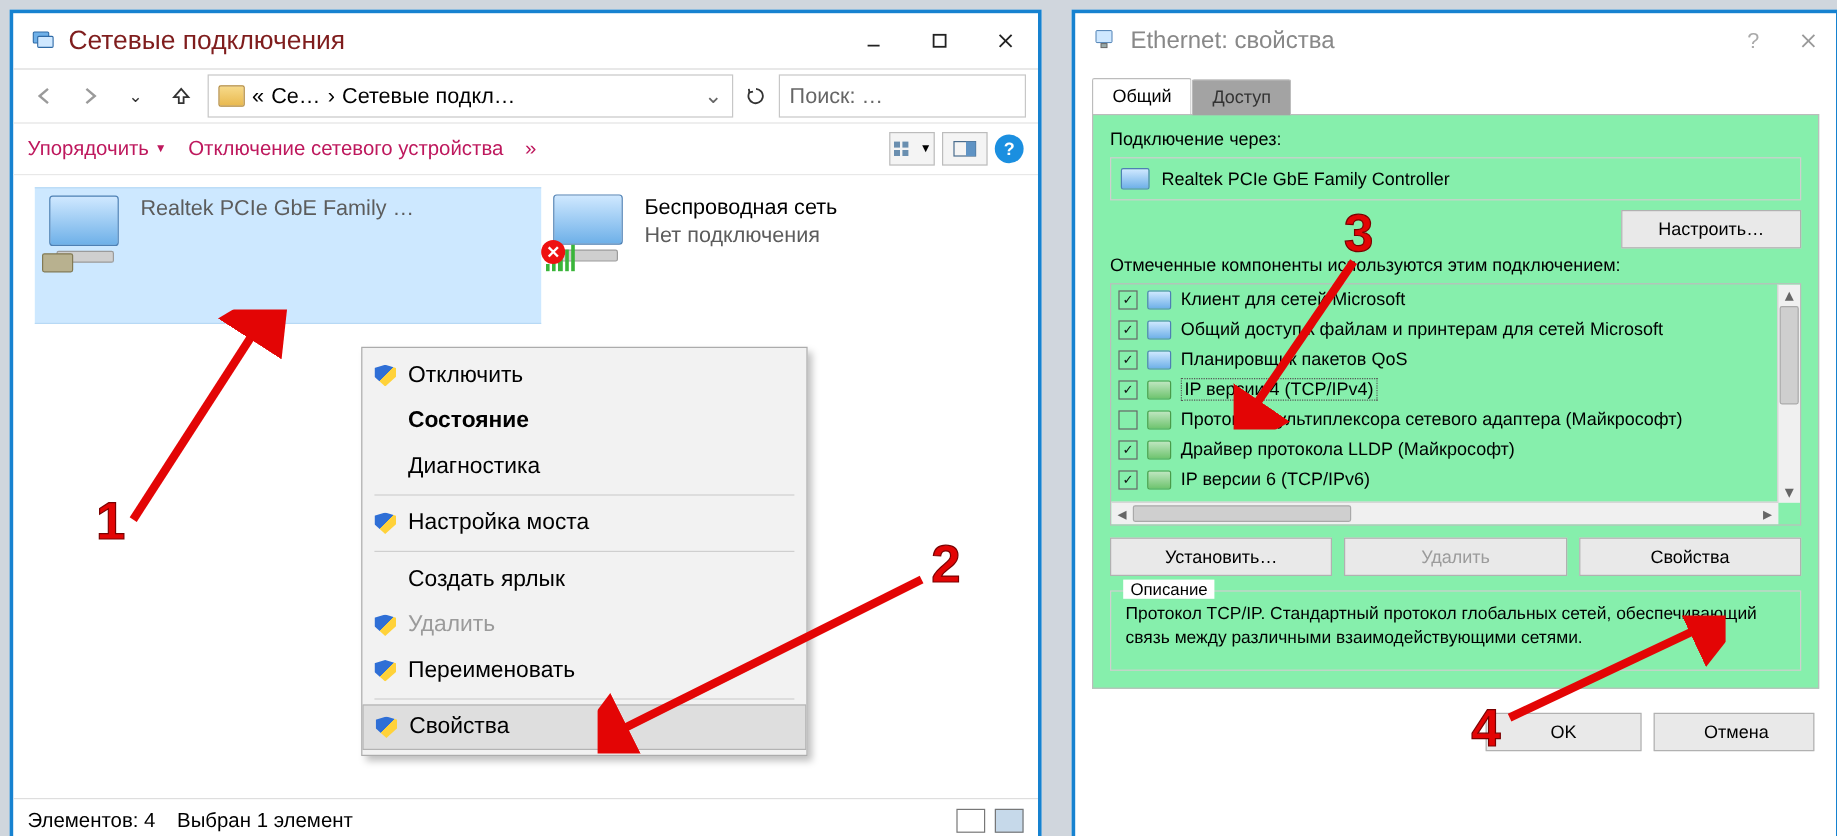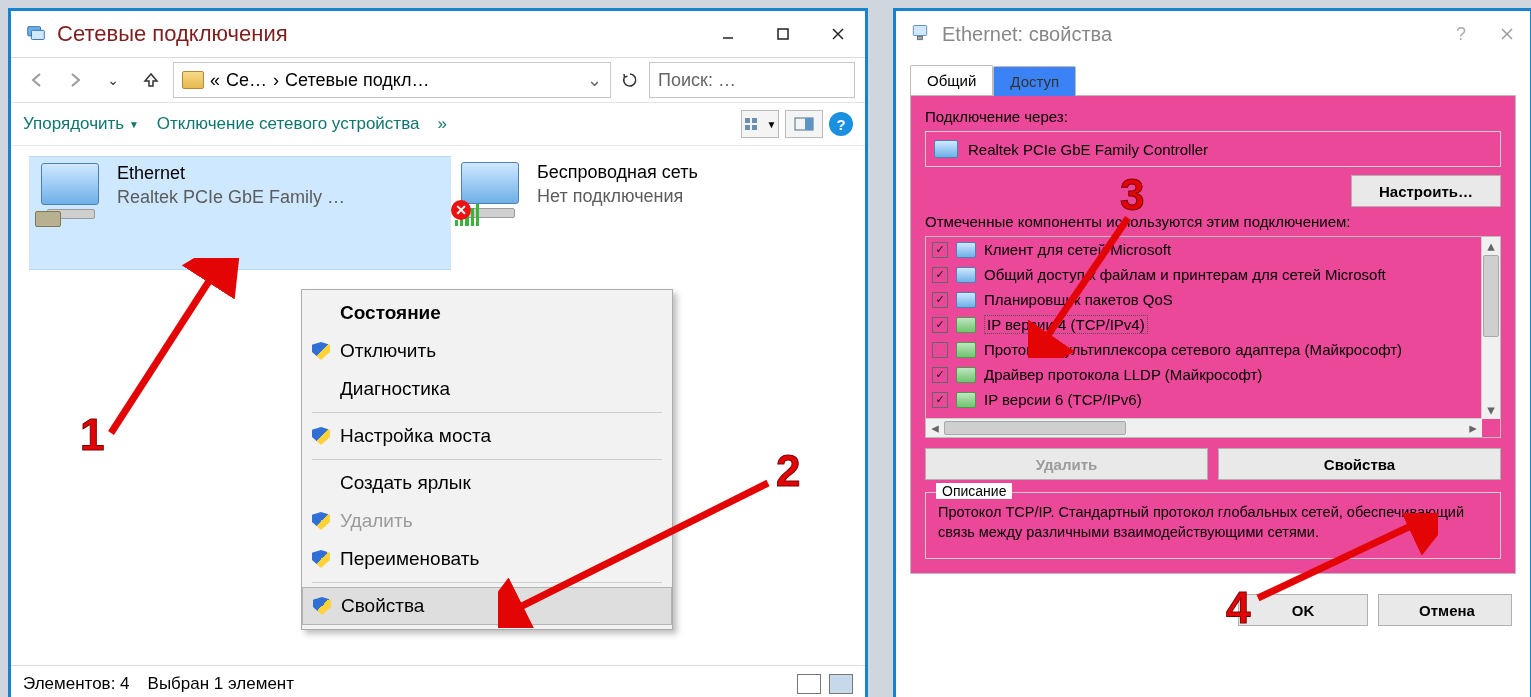--- a/index.html
+++ b/index.html
@@ -17,21 +17,21 @@
   
   #winL{left:0;top:0;width:860px;height:697px;}
   .navrow{display:flex;align-items:center;height:44px;padding:0 10px;border-bottom:1px solid #e3e3e3;gap:6px;}
   .navbtn{width:32px;height:32px;display:flex;align-items:center;justify-content:center;color:#9a9a9a;font-size:20px;}
   .navbtn.dk{color:#333;}
   .addrbox{flex:0 0 420px;height:34px;border:1px solid #c7c7c7;display:flex;align-items:center;padding:0 8px;font-size:18px;background:#fff;gap:6px;}
   .addrbox .fic{width:20px;height:16px;background:linear-gradient(#f7da8a,#e9b94f);border:1px solid #b2893a;border-radius:2px;}
   .crumb{display:flex;align-items:center;gap:6px;}
   .searchbox{flex:1;height:34px;border:1px solid #c7c7c7;display:flex;align-items:center;padding:0 8px;font-size:18px;color:#666;background:#fff;}
   .toolbar{display:flex;align-items:center;height:42px;padding:0 12px;border-bottom:1px solid #e8e8e8;font-size:17px;gap:18px;}
-  .toolbar .litem{display:inline-flex;align-items:center;color:#0f766e;}
+  .toolbar .litem{display:inline-flex;align-items:center;color:#be185d;}
   .toolbar .rgrp{margin-left:auto;display:flex;align-items:center;gap:6px;}
   .viewbtn{width:36px;height:26px;border:1px solid #bcbcbc;display:flex;align-items:center;justify-content:center;background:#f4f4f4;}
   .helpbtn{width:24px;height:24px;border-radius:50%;background:#1b8fe0;color:#fff;display:flex;align-items:center;justify-content:center;font-size:15px;font-weight:bold;}
   .content{position:relative;padding:12px 0 0 0;height:470px;}
   .adapter{position:absolute;width:410px;height:100px;padding:6px;display:flex;gap:10px;}
   .adapter.sel{background:#cde8ff;border-top:1px solid #b7d9f5;border-bottom:1px solid #b7d9f5;}
   .adIco{width:72px;height:64px;position:relative;}
   .adIco .mon{position:absolute;width:56px;height:40px;background:linear-gradient(#cfe8ff,#6eb0e8);border:1px solid #4e80b4;border-radius:3px;left:6px;top:0;}
   .adIco .base{position:absolute;width:46px;height:8px;background:#cfcfcf;border:1px solid #9b9b9b;bottom:8px;left:12px;border-radius:2px;}
   .adIco .plug{position:absolute;width:24px;height:14px;background:#b8b18f;border:1px solid #827a54;bottom:0;left:0;border-radius:2px;}
@@ -56,27 +56,27 @@
   .statusbar .ricons{margin-left:auto;display:flex;gap:8px;}
   .sbic{width:22px;height:18px;border:1px solid #777;}
   .sbic.act{background:#c6d9ea;}
   
   #winR{left:885px;top:0;width:640px;height:697px;font-size:15px;}
   #winR .titlebar{border-bottom:none;}
   #winR .titlebar .ttext{color:#888;font-size:20px;}
   #winR .titlebuttons .tb{color:#aaa;width:46px;}
   .tabs{display:flex;margin:8px 0 0 14px;}
   .tab{padding:6px 16px;border:1px solid #bcbcbc;border-bottom:none;background:#fff;font-size:15px;border-radius:2px 2px 0 0;position:relative;}
-  .tab.inactive{background:#3b82f6;color:#333;top:1px;}
-  .tabpage{border:1px solid #bcbcbc;margin:0 14px 0 14px;background:#ec4899;padding:12px 14px 14px 14px;}
+  .tab.inactive{background:#a3a3a3;color:#333;top:1px;}
+  .tabpage{border:1px solid #bcbcbc;margin:0 14px 0 14px;background:#86efac;padding:12px 14px 14px 14px;}
   .plabel{margin-bottom:6px;}
   .adapterline{height:34px;border:1px solid #cfcfcf;display:flex;align-items:center;padding:0 8px;gap:10px;}
   .adapterline .aic{width:22px;height:16px;background:linear-gradient(#cfe8ff,#6eb0e8);border:1px solid #4e80b4;border-radius:2px;}
   .btnrow{display:flex;justify-content:flex-end;margin-top:8px;}
-  .wbtn{min-width:120px;height:30px;background:#e9e9e9;border:1px solid #b1b1b1;display:flex;align-items:center;justify-content:center;padding:0 14px;font-size:15px;font-weight:bold;}
+  .wbtn{min-width:120px;height:30px;background:#e9e9e9;border:1px solid #b1b1b1;display:flex;align-items:center;justify-content:center;padding:0 14px;font-size:15px;}
   .wbtn.disabled{color:#9b9b9b;}
   .complist{border:1px solid #bcbcbc;height:200px;margin-top:6px;position:relative;overflow:hidden;}
   .complist .inner{position:absolute;inset:0 18px 18px 0;overflow:hidden;}
   .citem{display:flex;align-items:center;height:25px;padding:0 6px;gap:8px;white-space:nowrap;font-size:15px;}
   .chk{width:14px;height:14px;border:1px solid #666;display:flex;align-items:center;justify-content:center;font-size:11px;color:#111;}
   .cic{width:18px;height:14px;background:linear-gradient(#bfe6c0,#6fc46f);border:1px solid #4a9b4a;border-radius:2px;}
   .cic.mon{background:linear-gradient(#cfe8ff,#6eb0e8);border-color:#4e80b4;}
   .citem.hl .clabel{border:1px dotted #555;padding:0 2px;}
   .vscroll{position:absolute;top:0;right:0;bottom:18px;width:18px;background:#f0f0f0;border-left:1px solid #d0d0d0;display:flex;flex-direction:column;align-items:center;}
   .vscroll .arr{width:100%;height:18px;display:flex;align-items:center;justify-content:center;color:#666;}
@@ -191,21 +191,20 @@
     </div>
 
     <div class="content">
       <div class="adapter sel" style="left:18px;top:10px;">
         <div class="adIco">
             <div class="mon"></div>
             <div class="base"></div>
             <div class="plug"></div>
           </div>
         <div class="txt">
-          <span class="l1">Ethernet</span>
           <span class="l3">Realtek PCIe GbE Family …</span>
         </div>
       </div>
       <div class="adapter" style="left:438px;top:10px;">
         <div class="adIco">
             <div class="mon"></div>
             <div class="base"></div>
             <div class="bars">
               <span></span>
               <span></span>
@@ -216,27 +215,27 @@
             <div class="x">✕</div>
           </div>
         <div class="txt">
           <span class="l1">Беспроводная сеть</span>
           <span class="l2">Нет подключения</span>
         </div>
       </div>
     </div>
 
     <div class="ctx">
+      <div class="mi">
+          <span class="shield"></span>
+          <span>Отключить</span>
+        </div>
       <div class="mi bold">
           <span style="width:18px;"></span>
           <span>Состояние</span>
-        </div>
-      <div class="mi">
-          <span class="shield"></span>
-          <span>Отключить</span>
         </div>
       <div class="mi">
           <span style="width:18px;"></span>
           <span>Диагностика</span>
         </div>
       <div class="sep"></div>
       <div class="mi">
           <span class="shield"></span>
           <span>Настройка моста</span>
         </div>
@@ -352,20 +351,21 @@
           </div>
         <div class="hscroll">
             <div class="arr">◂</div>
             <div class="thumb"></div>
             <div style="flex:1"></div>
             <div class="arr">▸</div>
           </div>
       </div>
 
       <div class="threebtn">
+        <div class="wbtn">Установить…</div>
         <div class="wbtn disabled">Удалить</div>
         <div class="wbtn">Свойства</div>
       </div>
 
       <div class="descgrp">
         <span class="gl">Описание</span>
         <div class="dt">Протокол TCP/IP. Стандартный протокол глобальных сетей, обеспечивающий связь между различными взаимодействующими сетями.</div>
       </div>
     </div>
 

